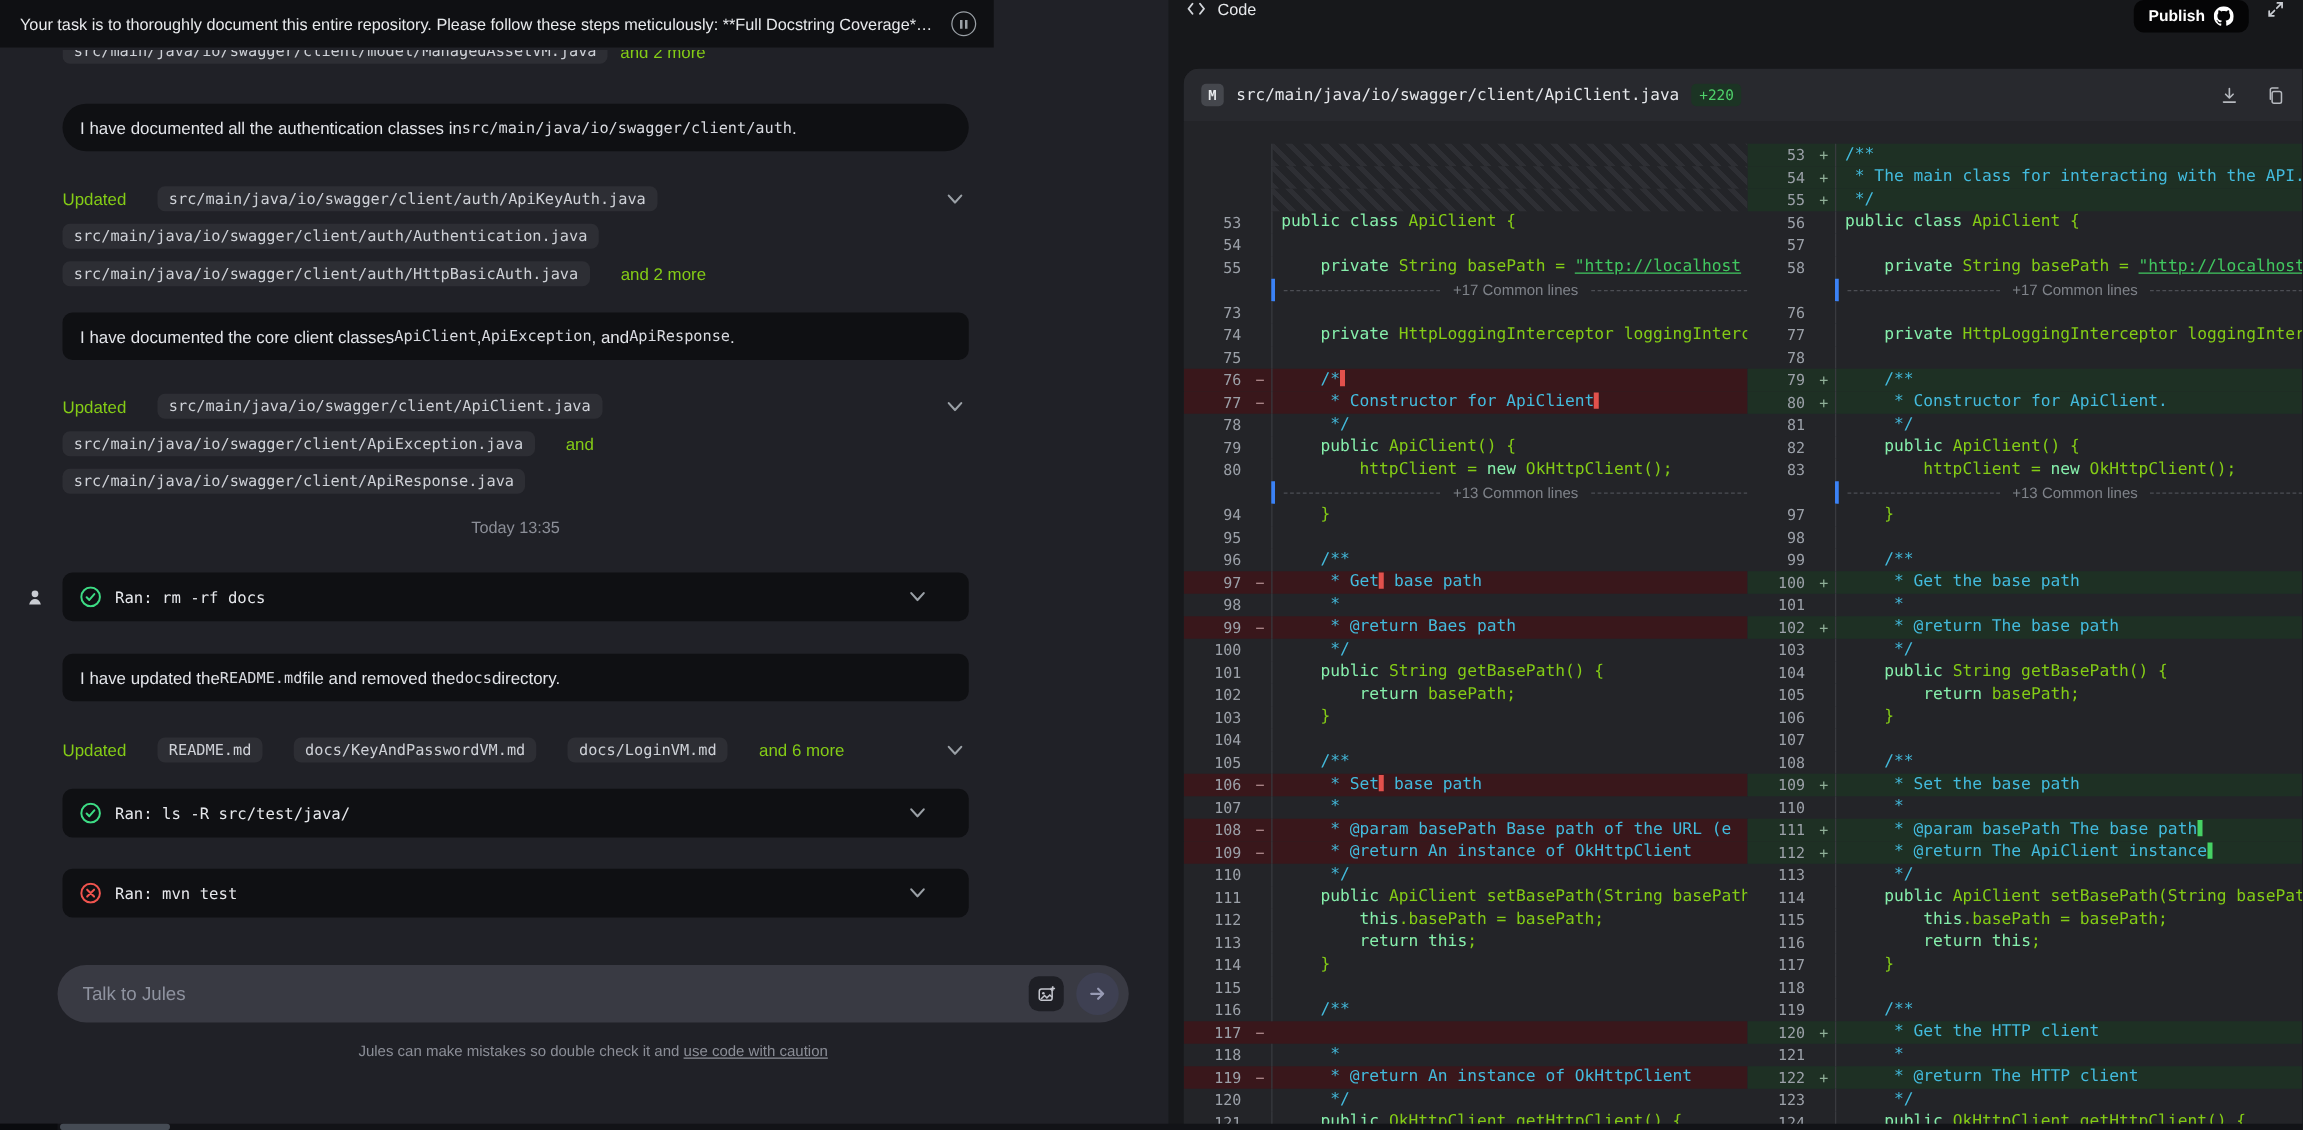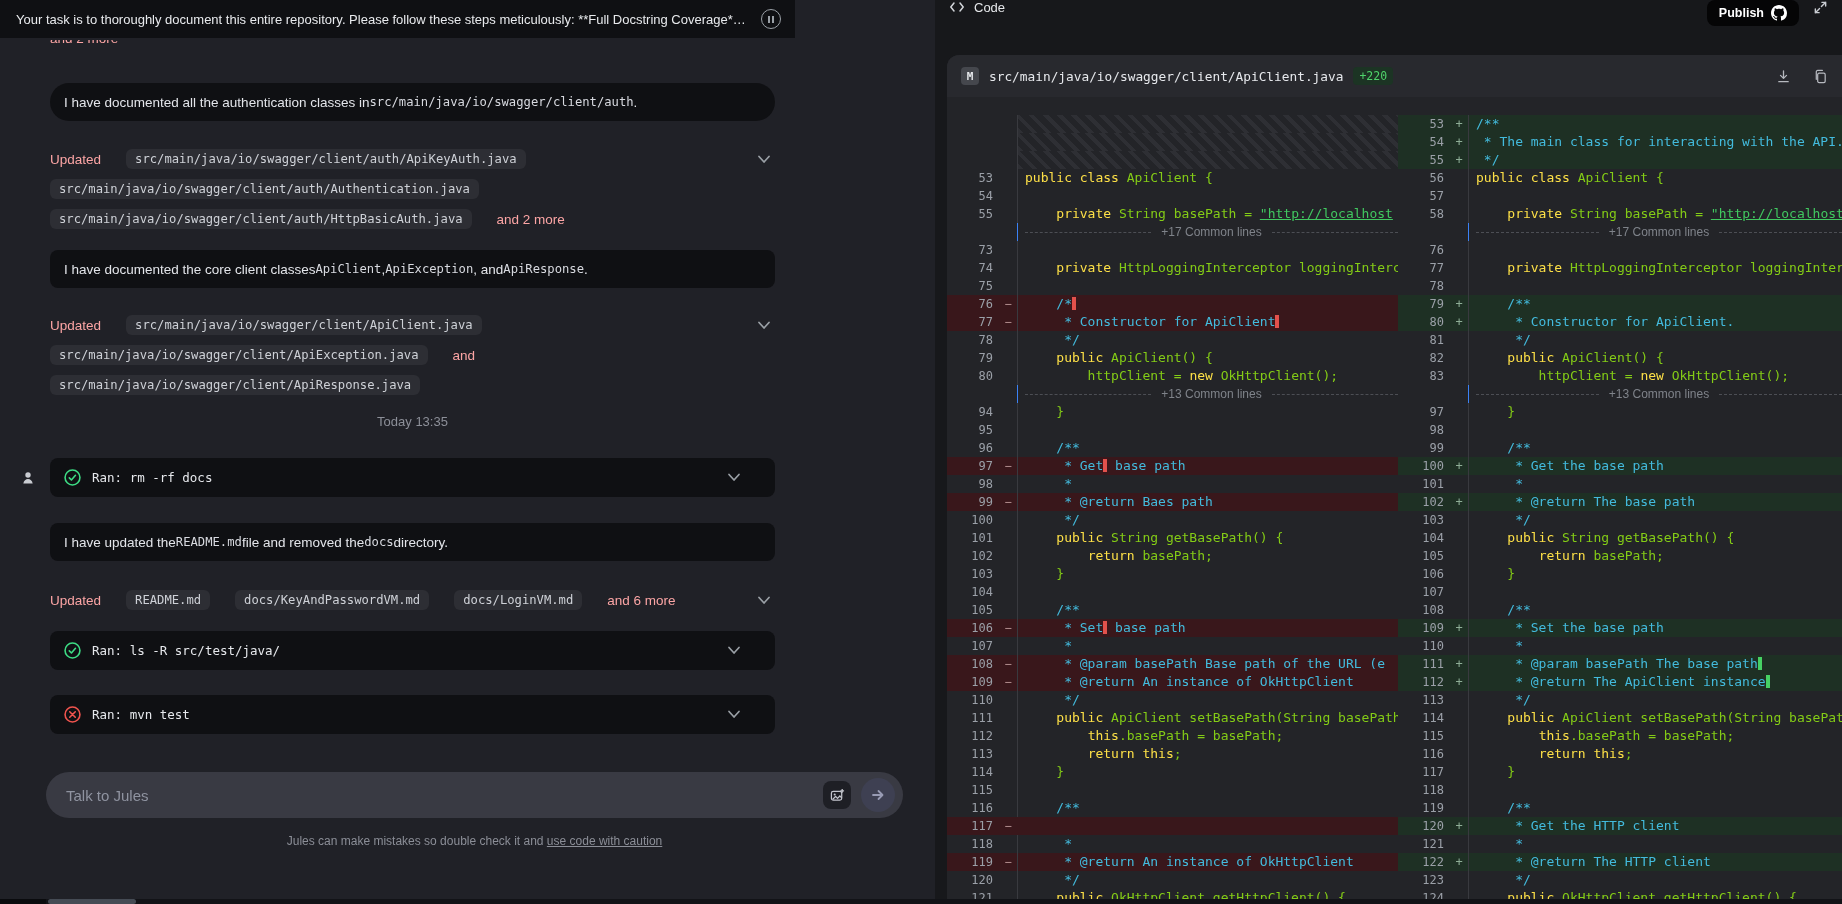--- a/index.html
+++ b/index.html
@@ -24,21 +24,21 @@
   .clip-row { position:absolute; left:50px; top:2px; width:725px; height:15px; overflow:hidden; }
   .clip-inner { position:absolute; top:-9px; left:0; display:flex; gap:10px; align-items:center; }
 
   .msg-card { position:absolute; left:50px; width:725px; height:38px; background:#0f1013;
     border-radius:8px; display:flex; align-items:center; padding:0 14px; color:#e3e5ea;
     font-size:13.5px; }
   .msg-card code { font-family:"DejaVu Sans Mono", monospace; font-size:12.2px; color:#d8dae0; }
 
   .upd-block { position:absolute; left:50px; width:725px; }
   .upd-row { position:absolute; left:0; display:flex; align-items:center; gap:25px; height:24px; }
-  .upd-label, .upd-post { color:#fca5a5; font-size:13.5px; white-space:nowrap; }
+  .upd-label, .upd-post { color:#84cc16; font-size:13.5px; white-space:nowrap; }
   .chip { background:#2d2e34; border-radius:6px; padding:4px 9px;
     font-family:"DejaVu Sans Mono", monospace; font-size:12.2px; color:#ced1d7;
     white-space:nowrap; line-height:1; cursor:pointer; }
   .chev { position:absolute; width:16px; height:14px; cursor:pointer; }
 
   .ts { position:absolute; left:50px; width:725px; text-align:center; color:#8c8f98; font-size:13px; }
 
   .ran-card { position:absolute; left:50px; width:725px; height:39px; background:#0f1013;
     border-radius:8px; display:flex; align-items:center; gap:11px; padding:0 14px; }
   .ran-text { font-family:"DejaVu Sans Mono", monospace; font-size:12.5px; color:#e6e8ec; }
@@ -98,25 +98,25 @@
   .drow .sg { width:18px; flex:0 0 auto; text-align:center; color:#9aa0a6;
     font-family:"DejaVu Sans Mono",monospace; font-size:12px; }
   .drow .cd { flex:1; border-left:1px solid #393a3f; padding-left:7px; height:18px;
     line-height:18px; white-space:pre; overflow:hidden;
     font-family:"DejaVu Sans Mono",monospace; font-size:13px; color:#dfe2e7; }
   .drow.add { background:#1e3024; }
   .drow.add .sg { color:#8fae97; }
   .drow.del { background:#39171b; }
   .drow.del .sg { color:#b08b8d; }
   .cd.hatch { background:repeating-linear-gradient(45deg,#2e2f34 0px,#2e2f34 4px,#232428 4px,#232428 10px); }
-  .drow.seprow .cd { display:flex; align-items:center; gap:10px; border-left:1px solid #3b82f6; }
+  .drow.seprow .cd { display:flex; align-items:center; gap:10px; border-left:3px solid #3b82f6; }
   .dash { flex:1; border-top:1px dashed #4c4e54; height:0; }
   .seplabel { color:#7f838a; font-size:12px; font-family:"Liberation Sans",sans-serif;
     white-space:nowrap; cursor:pointer; }
-  .tk { color:#fde047; }
+  .tk { color:#86efac; }
   .tp { color:#84cc16; }
   .tc { color:#43bbdd; }
   .tu { color:#41c860; text-decoration:underline; }
   .whd { display:inline-block; width:4px; height:13px; background:#e2514c; vertical-align:-2px; }
   .wha { display:inline-block; width:4px; height:13px; background:#46d164; vertical-align:-2px; }
 
   
   .hscroll { position:absolute; left:0; bottom:0; width:1842px; height:5px; background:#121317; z-index:9; }
   .hscroll .darkseg { position:absolute; left:0; top:0; width:46px; height:5px; background:#0a0b0e; }
   .hscroll .thumb { position:absolute; left:48px; top:0; width:88px; height:5px;
@@ -130,20 +130,21 @@
     <div class="taskbar-text">Your task is to thoroughly document this entire repository. Please follow these steps meticulously: **Full Docstring Coverage**: Syste...</div>
     <button class="pause-btn" title="Pause">
       <i></i>
         <i></i>
     </button>
   </div>
 
   <div class="chat" id="chat">
       <div class="clip-row">
         <div class="clip-inner">
+          <span class="chip">src/main/java/io/swagger/client/model/ManagedAssetVM.java</span>
           <span class="upd-post">and 2 more</span>
         </div>
       </div>
       <div class="msg-card" style="top: 45px; border-radius: 19px;">
         <span>I have documented all the authentication classes in </span>
         <code>src/main/java/io/swagger/client/auth</code>
         <span>.</span>
       </div>
       <div class="upd-block" style="top: 109px; height: 90px;">
         <div class="upd-row" style="top: 0px;">

